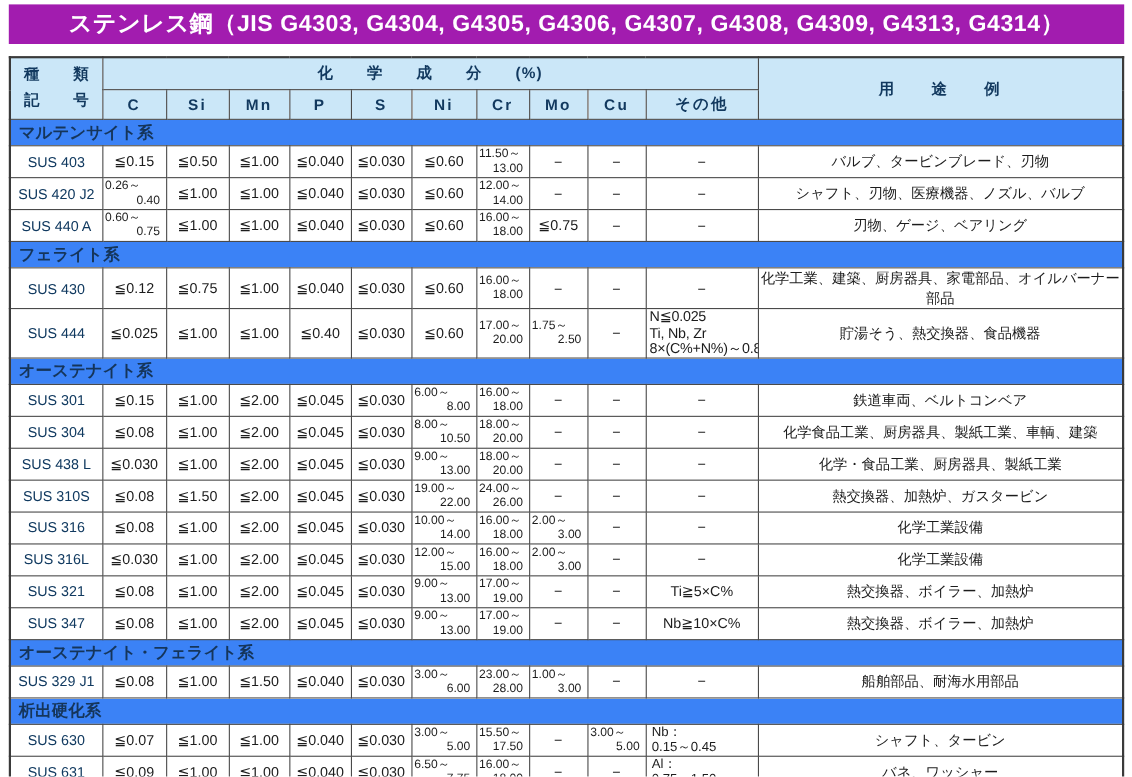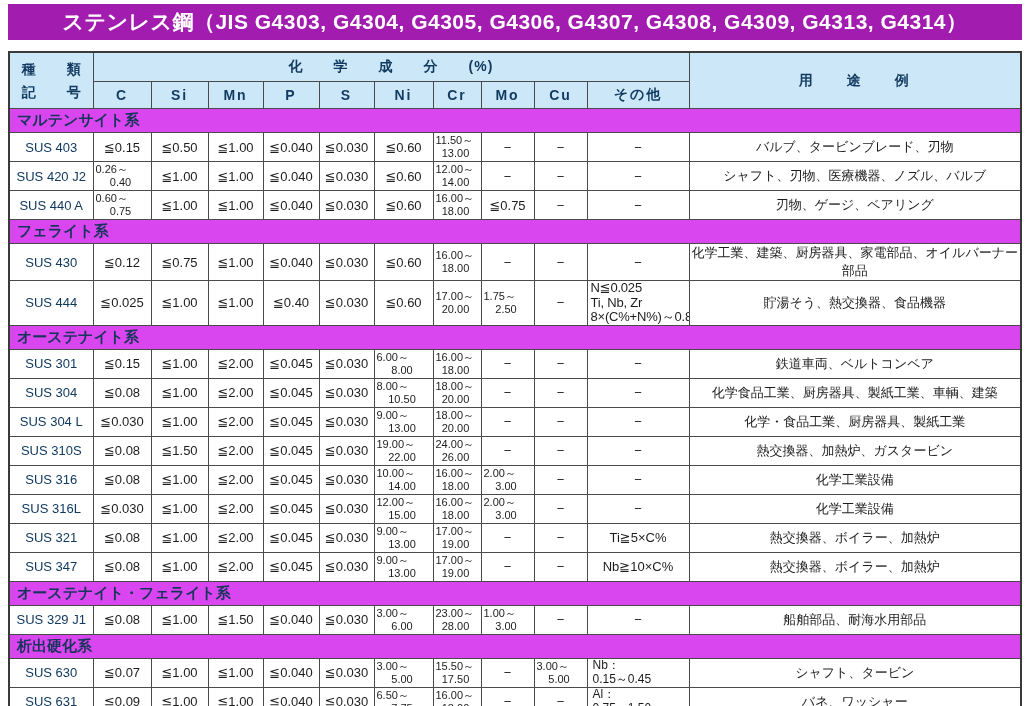--- a/index.html
+++ b/index.html
@@ -22,38 +22,38 @@
   table.steel th,table.steel td{
     border:1px solid #4a4a4a;
     padding:0;vertical-align:middle;
     overflow:hidden;
   }
   thead th{
     background:#CBE7F8;color:#12395F;
     font-size:14px;font-weight:bold;
   }
   th.kind{line-height:1.6;}
-  th.kind div{letter-spacing:0.6em;text-indent:0.6em;}
+  th.kind div{letter-spacing:0.6em;text-indent:0.6em;font-family:Liberation Serif, serif;}
   th.chem-group{height:28px;letter-spacing:1px;}
   tr.sub th{height:26px;letter-spacing:2px;}
   th.usage{letter-spacing:2px;}
   tr.section-row td{
-    background:#d946ef;color:#15355A;
+    background:#3b82f6;color:#15355A;
     font-size:15px;font-weight:bold;
     height:23px;padding-left:7px;text-align:left;
   }
   tr.data-row td{height:28px;background:#ffffff;text-align:center;font-size:13px;}
   td.grade{
     background:#C9E6F8;color:#113A60;
     text-align:left;padding-left:6px;
     font-size:14px;font-weight:500;
   }
   .rng{font-size:11px;line-height:1.15;padding:1px 2px;}
   .rng .l{display:block;text-align:left;}
-  .rng .r{display:block;text-align:center;padding-right:3px;}
+  .rng .r{display:block;text-align:right;padding-right:3px;}
   .other2{font-size:12px;line-height:1.15;text-align:left;padding-left:5px;}
   .other2 span{display:block;}
   .other3{font-size:13px;line-height:1.12;text-align:left;padding-left:3px;letter-spacing:-0.2px;}
   .other3 span{display:block;white-space:nowrap;}
   td.use{text-align:left;padding-left:8px;font-size:13px;}
   td.dash{font-size:13px;}
 </style>
 </head>
 <body>
 
@@ -264,21 +264,21 @@
             <span class="l">18.00～</span>
             <span class="r">20.00</span>
           </div>
         </td>
         <td class="dash">−</td>
         <td class="dash">−</td>
         <td class="dash">−</td>
         <td class="use">化学食品工業、厨房器具、製紙工業、車輌、建築</td>
       </tr>
       <tr class="data-row">
-        <td class="grade">SUS 304 L</td>
+        <td class="grade">SUS 438 L</td>
         <td>≦0.030</td>
         <td>≦1.00</td>
         <td>≦2.00</td>
         <td>≦0.045</td>
         <td>≦0.030</td>
         <td>
           <div class="rng">
             <span class="l">9.00～</span>
             <span class="r">13.00</span>
           </div>

